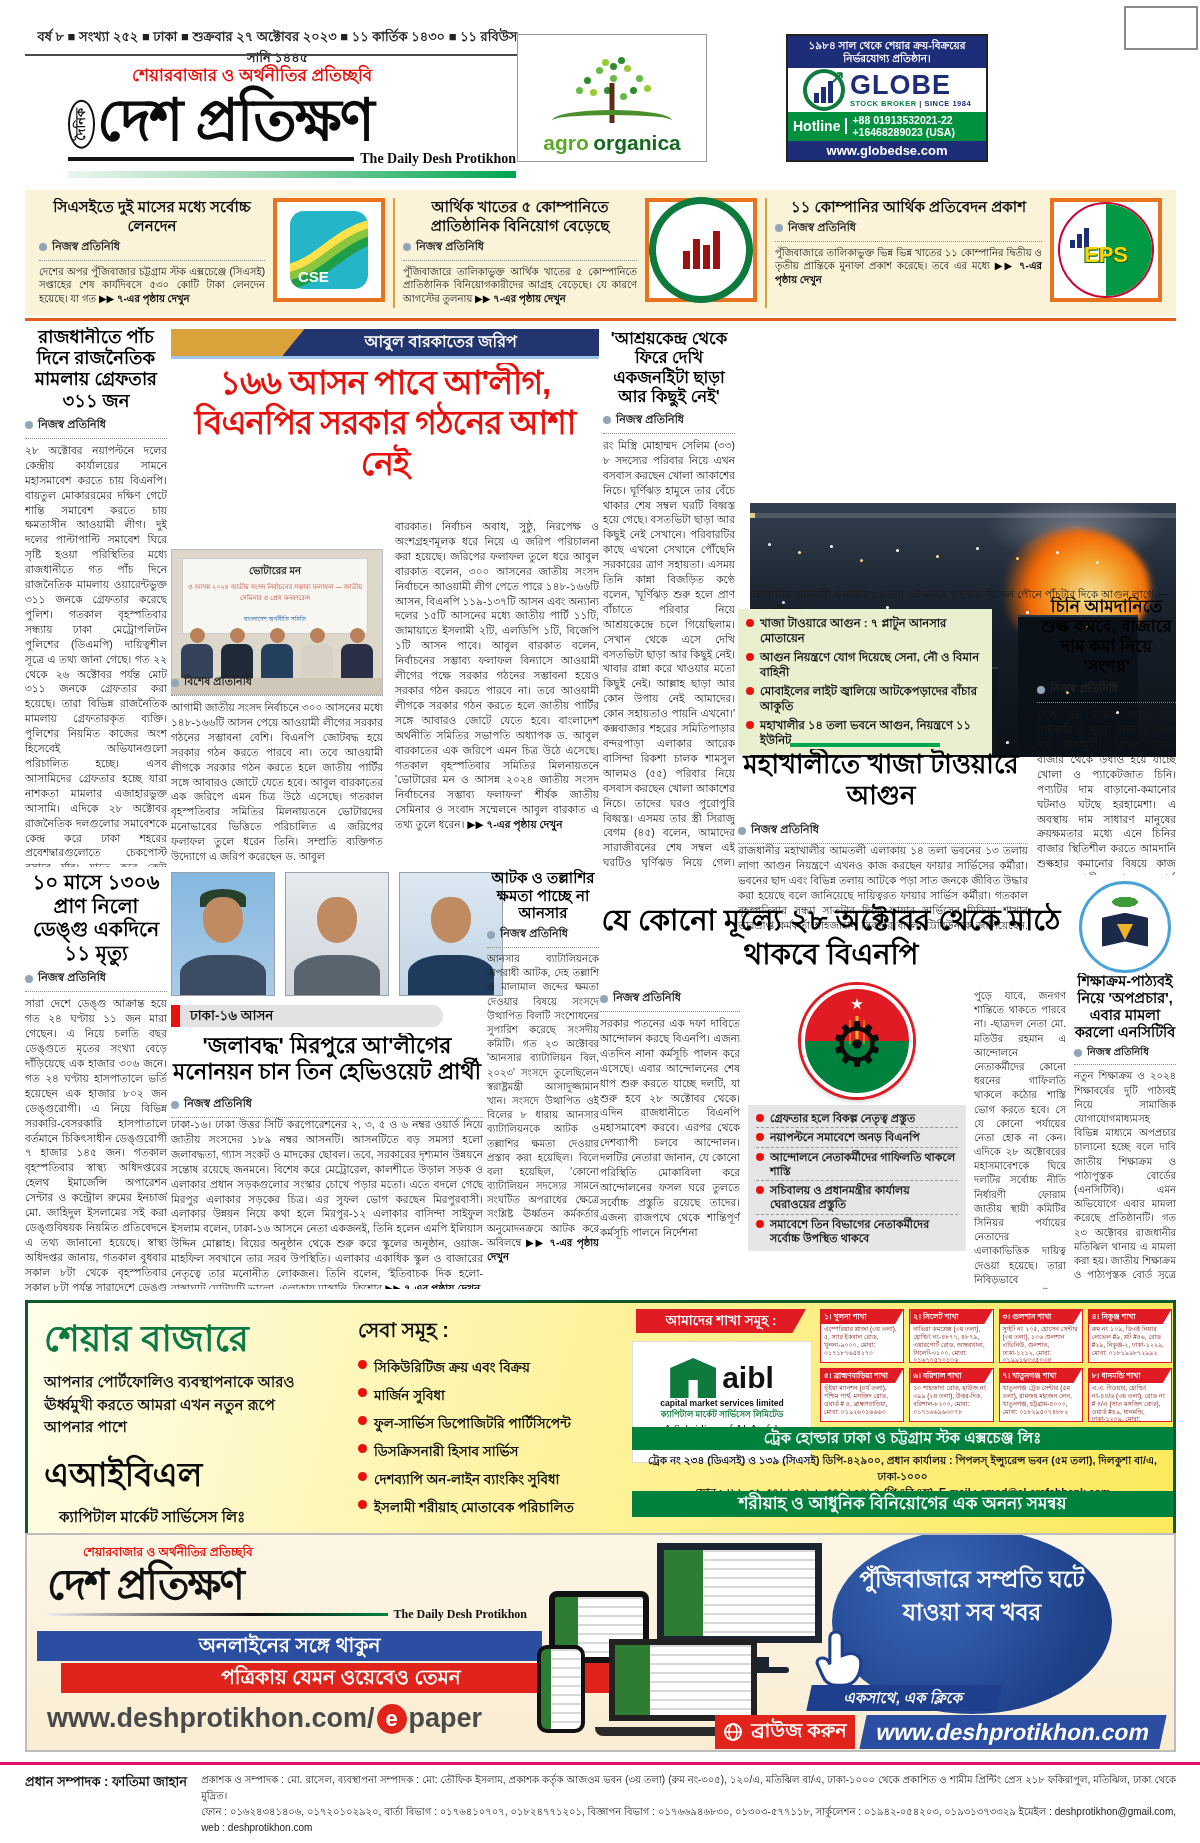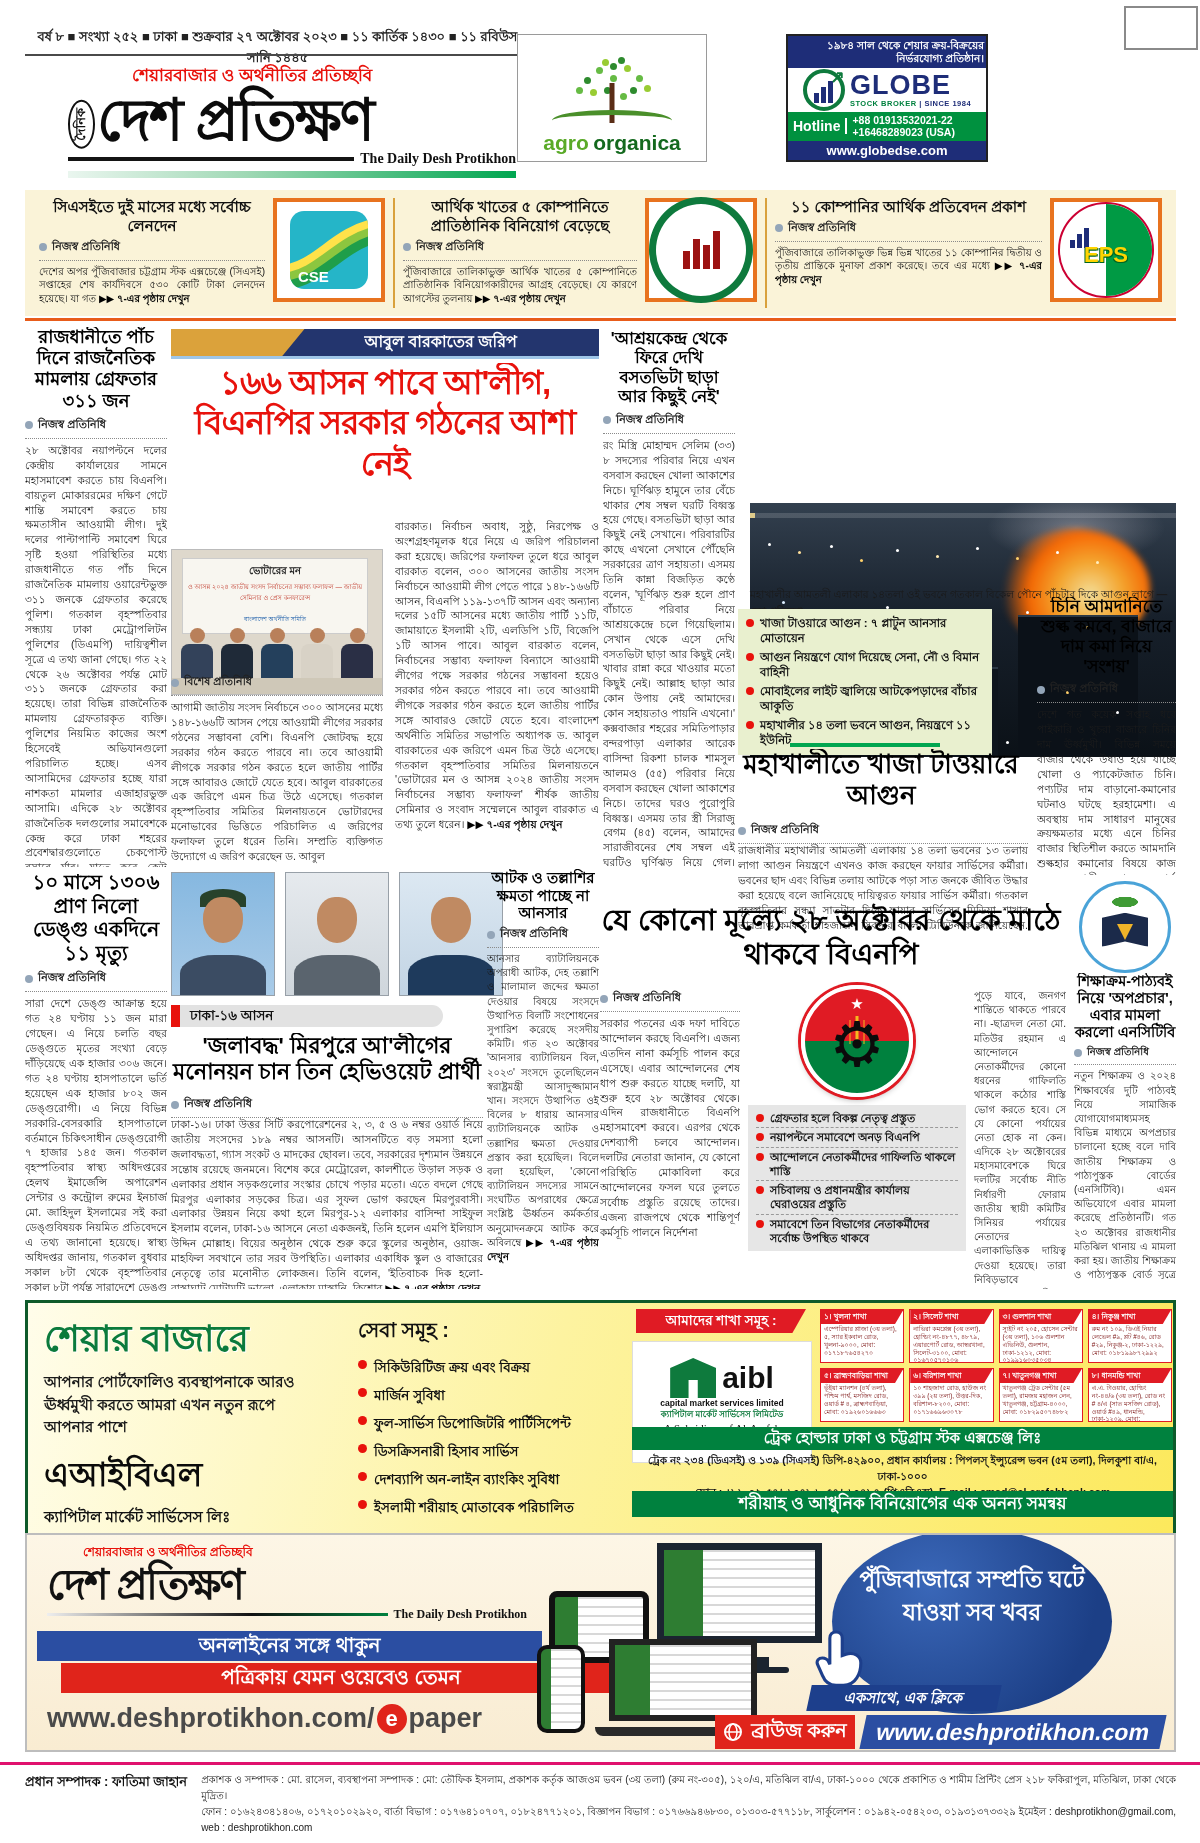--- a/index.html
+++ b/index.html
@@ -23,21 +23,21 @@
   .mh-title{font-size:58px;font-weight:900;letter-spacing:-2px;line-height:1.02;color:#0b0b0b;white-space:nowrap;}
   .mh-sub{display:flex;align-items:center;gap:6px;margin-top:2px;}
   .mh-subline{flex:1;height:4px;background:#141414;}
   .mh-subtxt{font-family:"Liberation Serif","DejaVu Serif",serif;font-size:14px;font-weight:bold;color:#101010;}
   .mh-green{height:7px;margin-top:4px;background:linear-gradient(90deg,#eaf6ef,#9fd8b4 40%,#00a650);}
   .adbox{border:1px solid #9a9a9a;background:#fff;}
   .agro{left:517px;top:34px;width:190px;height:128px;display:flex;flex-direction:column;align-items:center;justify-content:flex-end;padding-bottom:6px;box-sizing:border-box;}
   .agro-w1{color:#5aaa28;font-weight:bold;font-size:21px;}
   .agro-w2{color:#14691e;font-weight:bold;font-size:21px;}
   .globe{left:786px;top:34px;width:202px;height:128px;border:2px solid #222;box-sizing:border-box;display:flex;flex-direction:column;}
-  .globe-top{background:#1e2d78;color:#fff;font-size:10.5px;font-weight:bold;text-align:right;line-height:1.25;padding:3px 2px;}
+  .globe-top{background:#1e2d78;color:#fff;font-size:10.5px;font-weight:bold;text-align:center;line-height:1.25;padding:3px 2px;}
   .globe-mid{flex:1;display:flex;align-items:center;justify-content:center;gap:5px;background:#fff;}
   .globe-brand{font-size:27px;font-weight:900;color:#1e2d78;letter-spacing:1px;line-height:1;}
   .globe-tagrow{font-size:7.5px;font-weight:bold;color:#00813e;letter-spacing:.5px;}
   .globe-tagrow .navy{color:#1e2d78;}
   .globe-hot{background:#00913f;color:#fff;display:flex;align-items:center;gap:5px;padding:2px 5px;}
   .globe-hot .hlabel{font-size:14px;font-weight:bold;border-right:2px solid #fff;padding-right:5px;}
   .globe-hot .hnums{font-size:10.5px;font-weight:bold;line-height:1.2;}
   .globe-web{background:#1e2d78;color:#fff;font-weight:bold;font-size:13px;text-align:center;padding:2px 0;}
   
   .briefs{left:25px;top:190px;width:1151px;height:126px;background:#faf3d8;display:flex;box-sizing:border-box;padding:8px 6px;}
@@ -117,21 +117,21 @@
   .tree .trunk{position:absolute;left:50%;bottom:8px;transform:translateX(-50%);width:5px;height:40px;background:#5a2d16;}
   .tree .dots{position:absolute;left:58px;top:6px;width:7px;height:7px;border-radius:50%;background:#2e8b2e;
     box-shadow:-14px 4px 0 #66bb44,14px 2px 0 #99cc33,-26px 14px 0 #2e8b2e,26px 12px 0 #66bb44,-8px -4px 0 #99cc33,8px -6px 0 #2e8b2e,0 12px 0 #66bb44,-20px 26px 0 #99cc33,20px 24px 0 #2e8b2e,-34px 24px 0 #66bb44,34px 22px 0 #99cc33,-6px 24px 0 #2e8b2e,10px 30px 0 #66bb44;}
   .tree .ground{position:absolute;left:0;bottom:0;width:120px;height:16px;border-top:5px solid #4a8f2a;border-radius:50% 50% 0 0;}
   
   .aiblad{left:25px;top:1300px;width:1151px;height:245px;border:3px solid #0e5a2a;box-sizing:border-box;
     background:linear-gradient(105deg,#fffdea 0%,#fdf3a0 45%,#fce95c 100%);overflow:hidden;}
   .aibl-title{font-size:36px;font-weight:900;color:#0b7a3c;text-shadow:1px 1px 0 #fff;}
   .aibl-text{font-size:15px;font-weight:bold;color:#1a1a1a;line-height:1.5;}
   .aibl-brand{font-size:33px;font-weight:900;color:#0b0b0b;}
-  .aibl-bsub{font-size:15px;font-weight:bold;color:#111;}
+  .aibl-bsub{font-size:15px;font-weight:bold;color:#111;margin-left:15px;}
   .svc{display:flex;gap:7px;align-items:flex-start;font-size:13.5px;font-weight:bold;padding:2.5px 0;}
   .svc .rd{width:9px;height:9px;border-radius:50%;background:#e8120c;margin-top:3px;flex:0 0 auto;}
   .redtag{background:#e01b24;color:#fff;font-weight:bold;font-size:13.5px;display:flex;align-items:center;justify-content:center;clip-path:polygon(0 0,100% 0,92% 100%,0 100%);}
   .branches{display:grid;grid-template-columns:repeat(4,1fr);gap:5px;}
   .bcard{background:#fff;border:1px solid #e01b24;overflow:hidden;height:52px;}
   .bcard .bh{background:#e01b24;color:#fff;font-size:7.5px;font-weight:bold;padding:1px 3px;clip-path:polygon(0 0,100% 0,90% 100%,0 100%);}
   .bcard .bd{font-size:6.3px;color:#7a1010;line-height:1.25;padding:1px 3px;}
   .greenbar{background:#00813e;color:#fff;font-weight:bold;display:flex;align-items:center;justify-content:center;}
   .addr{font-size:10.5px;font-weight:bold;text-align:center;color:#141414;line-height:1.5;}
   
@@ -377,21 +377,21 @@
           <span class="bdot"></span>
           <span>নিজস্ব প্রতিনিধি</span>
         </div>
       <div class="brule"></div>
     </div>
     <div class="ab bt" style="left:146px;top:796px;width:312px;height:172px">
       <span>ঢাকা-১৬। ঢাকা উত্তর সিটি করপোরেশনের ২, ৩, ৫ ও ৬ নম্বর ওয়ার্ড নিয়ে জাতীয় সংসদের ১৮৯ নম্বর আসনটি। আসনটিতে বড় সমস্যা হলো জলাবদ্ধতা, গ্যাস সংকট ও মাদকের ছোবল। তবে, সরকারের দৃশ্যমান উন্নয়নে সন্তোষ রয়েছে জনমনে। বিশেষ করে মেট্রোরেল, কালশীতে উড়াল সড়ক ও এলাকার প্রধান সড়কগুলোর সংস্কার চোখে পড়ার মতো। এতে বদলে গেছে মিরপুর এলাকার সড়কের চিত্র। এর সুফল ভোগ করছেন মিরপুরবাসী। এলাকার উন্নয়ন নিয়ে কথা হলে মিরপুর-১২ এলাকার বাসিন্দা সাইফুল ইসলাম বলেন, ঢাকা-১৬ আসনে নেতা একজনই, তিনি হলেন এমপি ইলিয়াস উদ্দিন মোল্লাহ। বিয়ের অনুষ্ঠান থেকে শুরু করে স্কুলের অনুষ্ঠান, ওয়াজ-মাহফিল সবখানে তার সরব উপস্থিতি। এলাকার একাধিক স্কুল ও বাজারের নেতৃত্বে তার মনোনীত লোকজন। তিনি বলেন, 'ইতিবাচক দিক হলো- রাস্তাঘাট মোটামুটি ভালো, এলাকায় মাস্তানি, কিশোর</span> <span class="more">▶▶ ৭-এর পৃষ্ঠায় দেখুন</span>
     </div>
 
     <div class="ab" style="left:578px;top:8px;width:132px;height:538px;overflow:hidden">
-      <div class="hl" style="font-size:16.5px">'আশ্রয়কেন্দ্র থেকে ফিরে দেখি বসতভিটা ছাড়া আর কিছুই নেই'</div>
+      <div class="hl" style="font-size:16.5px">'আশ্রয়কেন্দ্র থেকে ফিরে দেখি একজনইিটা ছাড়া আর কিছুই নেই'</div>
       <div class="byline" style="margin-top:4px">
           <span class="bdot"></span>
           <span>নিজস্ব প্রতিনিধি</span>
         </div>
       <div class="brule"></div>
       <div class="bt" style="height:438px"><span>রং মিস্ত্রি মোহাম্মদ সেলিম (৩৩) ৮ সদস্যের পরিবার নিয়ে এখন বসবাস করছেন খোলা আকাশের নিচে। ঘূর্ণিঝড় হামুনে তার বেঁচে থাকার শেষ সম্বল ঘরটি বিধ্বস্ত হয়ে গেছে। বসতভিটা ছাড়া আর কিছুই নেই সেখানে। পরিবারটির কাছে এখনো সেখানে পৌঁছেনি সরকারের ত্রাণ সহায়তা। এসময় তিনি কান্না বিজড়িত কণ্ঠে বলেন, 'ঘূর্ণিঝড় শুরু হলে প্রাণ বাঁচাতে পরিবার নিয়ে আশ্রয়কেন্দ্রে চলে গিয়েছিলাম। সেখান থেকে এসে দেখি বসতভিটা ছাড়া আর কিছুই নেই। খাবার রান্না করে খাওয়ার মতো কিছুই নেই। আল্লাহ ছাড়া আর কোন উপায় নেই আমাদের। কোন সহায়তাও পায়নি এখনো।' কক্সবাজার শহরের সমিতিপাড়ার বন্দরপাড়া এলাকার আরেক বাসিন্দা রিকশা চালক শামসুল আলমও (৫৫) পরিবার নিয়ে বসবাস করছেন খোলা আকাশের নিচে। তাদের ঘরও পুরোপুরি বিধ্বস্ত। এসময় তার স্ত্রী সিরাজু বেগম (৪৫) বলেন, আমাদের সারাজীবনের শেষ সম্বল এই ঘরটিও ঘূর্ণিঝড় নিয়ে গেল। আমরা না খেয়ে আছি। আমার ছোট ছোট মেয়েরা কান্নাকাটি করছে। আমাদের জরুরি সহায়তা দরকার। রিকশা চালক শামসুল আলম বলেন, আমরা রিকশা চালিয়ে এই দ্রব্যমূল্যের</span> </div>
     </div>
 
     <div class="ab" style="left:462px;top:548px;width:112px;height:420px;overflow:hidden">
       <div class="hl" style="font-size:15px">আটক ও তল্লাশির ক্ষমতা পাচ্ছে না আনসার</div>

